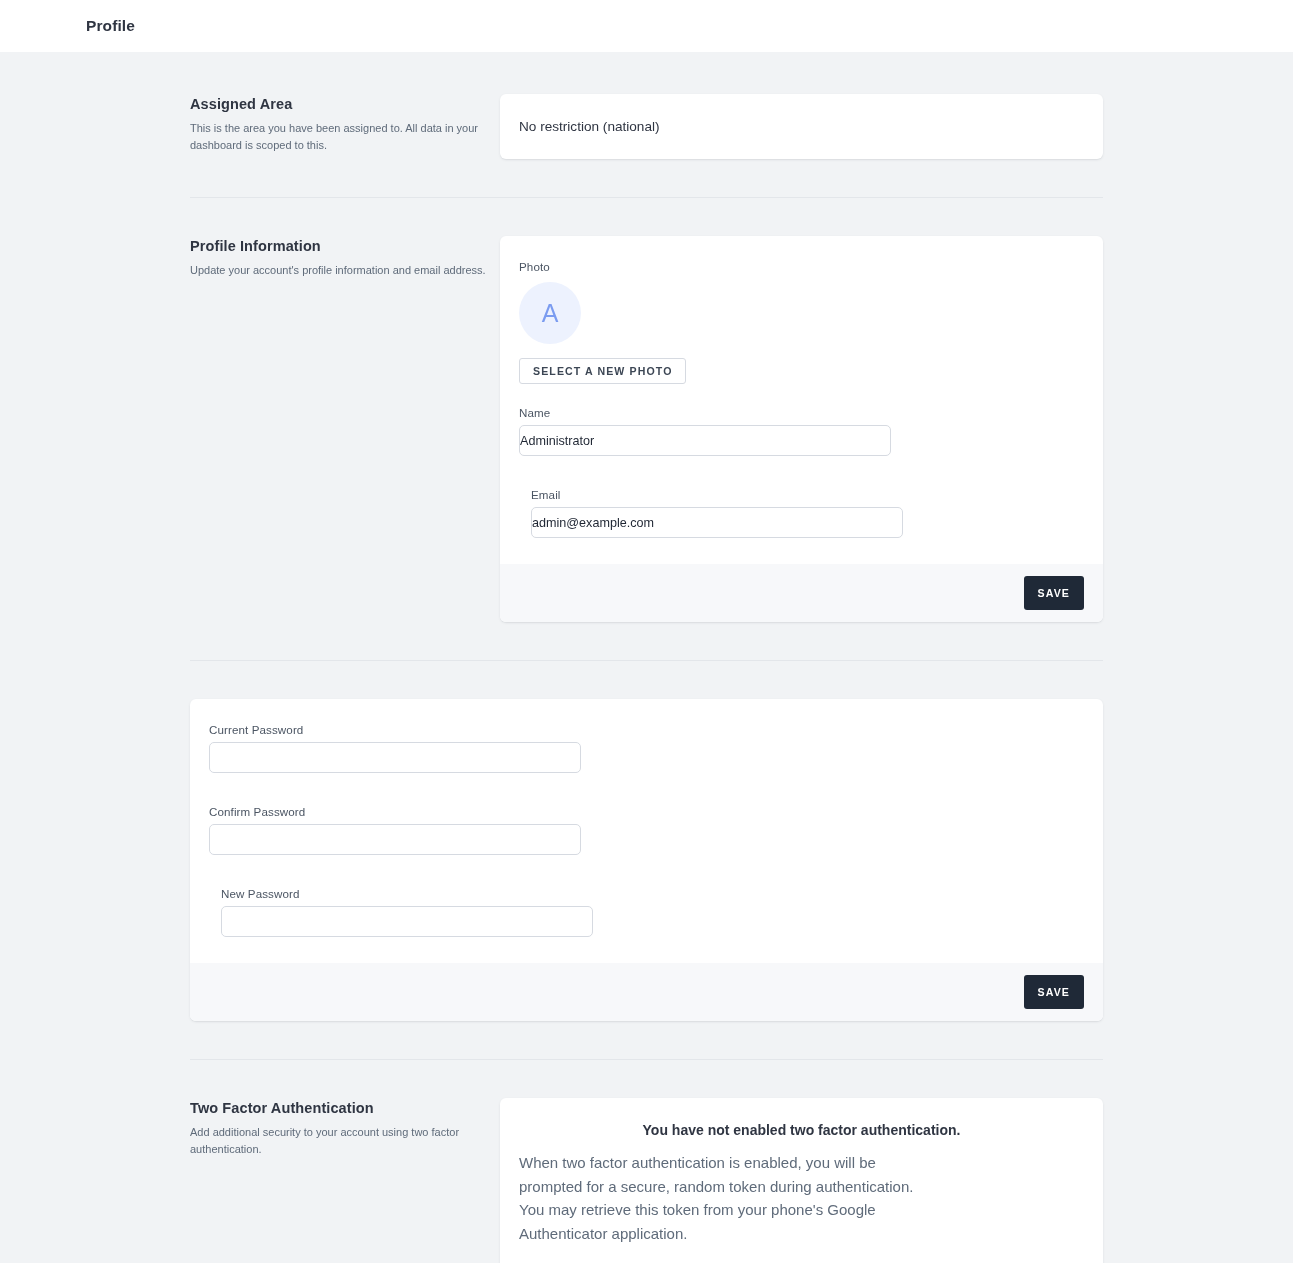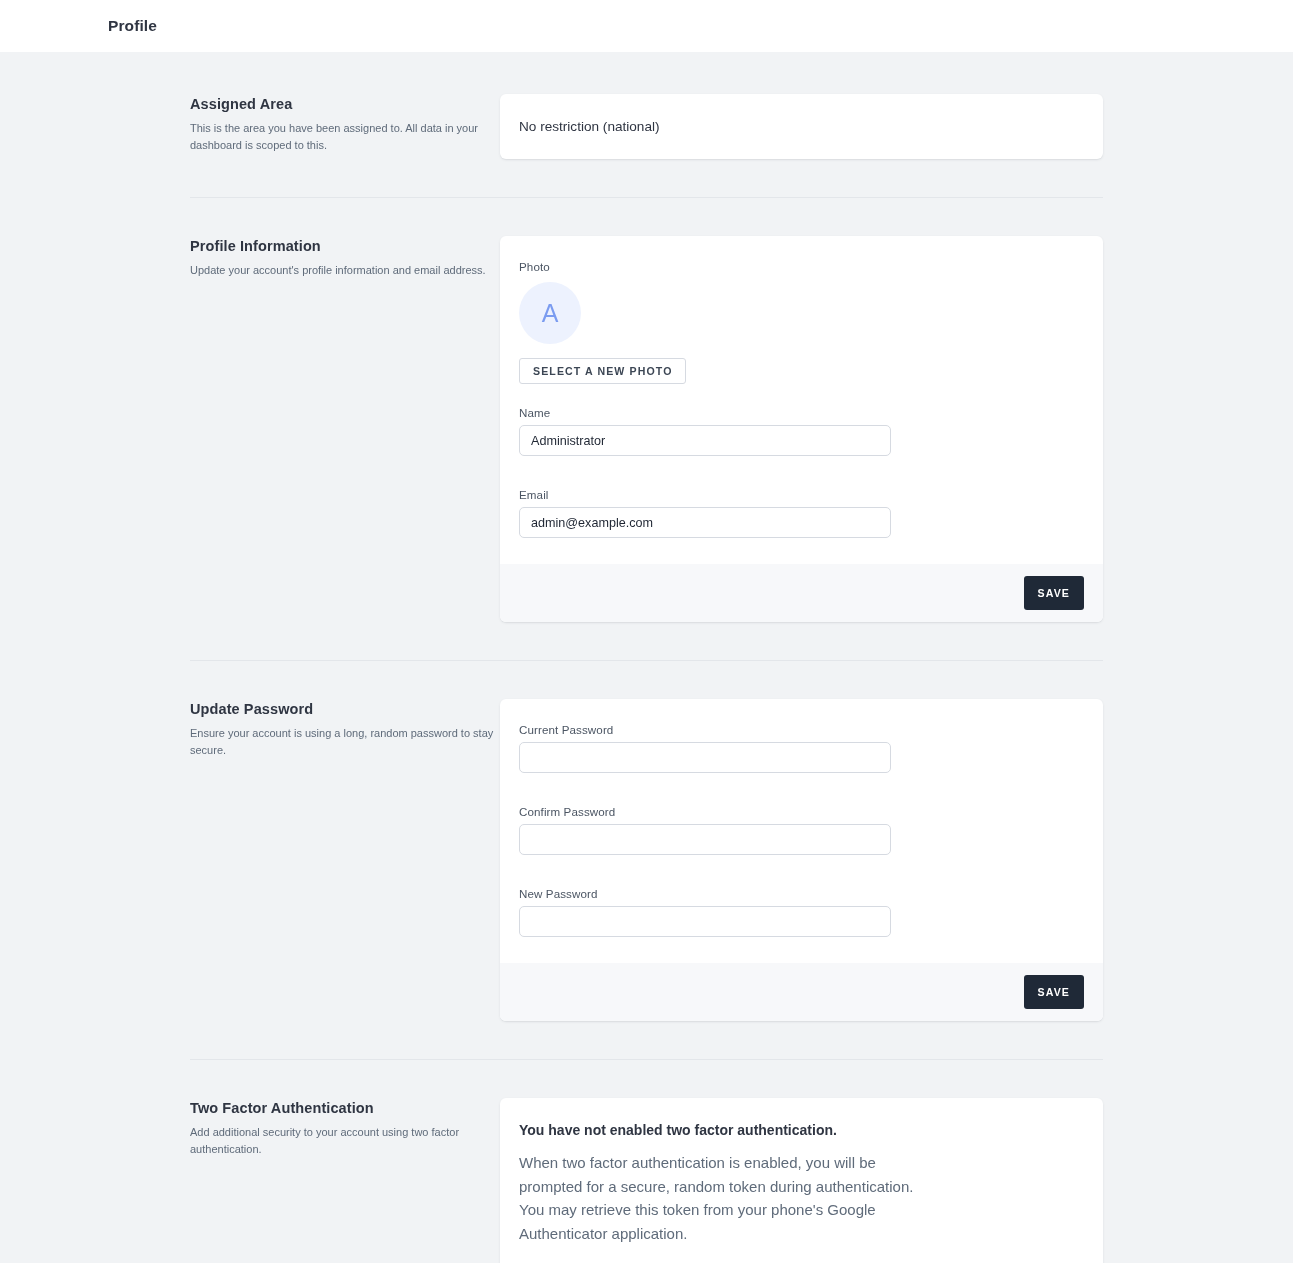--- a/index.html
+++ b/index.html
@@ -11,21 +11,21 @@
     font-family: "Liberation Sans", sans-serif;
     -webkit-font-smoothing: antialiased;
   }
 
   
   .page-header {
     background: #ffffff;
     height: 52px;
     display: flex;
     align-items: center;
-    padding-left: 108px;
+    padding-left: 86px;
   }
   .page-header h1 {
     font-size: 15.5px;
     font-weight: 600;
     color: #2f3542;
     letter-spacing: .1px;
   }
 
   
   .page-body {
@@ -87,33 +87,33 @@
 
   .plain-text {
     font-size: 13.6px;
     color: #2f3542;
     padding: 25px 19px;
     border-radius: 19px;
   }
 
   
   .field { margin-bottom: 32px; }
-  .field:last-child { margin-bottom: 0; }
+  .field:last-child { margin-bottom: 0; margin-left: 12px; }
   .field-label {
     display: block;
     font-size: 11.6px;
     color: #4b5563;
     margin-bottom: 6px;
     letter-spacing: .1px;
   }
   .text-input {
     display: block;
     width: 372px;
     height: 31px;
-    padding: 0 11px;
+    padding: 0 0;
     font-family: "Liberation Sans", sans-serif;
     font-size: 12.6px;
     color: #1f2633;
     background: #fff;
     border: 1px solid #d6dae1;
     border-radius: 5px;
     outline: none;
   }
   .text-input::placeholder { color: #9aa3b0; }
 
@@ -165,20 +165,21 @@
     height: 34px;
     padding: 0 14px;
   }
 
   
   .twofa-title {
     font-size: 14px;
     font-weight: 600;
     color: #2f3542;
     margin-bottom: 13px;
+    text-align: center;
   }
   .twofa-desc {
     font-size: 15px;
     line-height: 1.58;
     color: #5f6b7a;
     max-width: 412px;
     margin-bottom: 21px;
   }
 </style>
 </head>
@@ -239,24 +240,20 @@
         </div>
       </div>
     </div>
   </section>
 
   <div class="spacer-lg"></div>
   <div class="divider"></div>
   <div class="spacer-lg"></div>
 
   <section class="section">
-    <div class="section-aside">
-      <h2>Update Password</h2>
-      <p>Ensure your account is using a long, random password to stay secure.</p>
-    </div>
     <div class="section-main">
       <div class="card">
         <div class="card-body">
 
           <div class="field">
             <label class="field-label">Current Password</label>
             <input class="text-input" type="password" value="" style="">
           </div>
 
           <div class="field">

